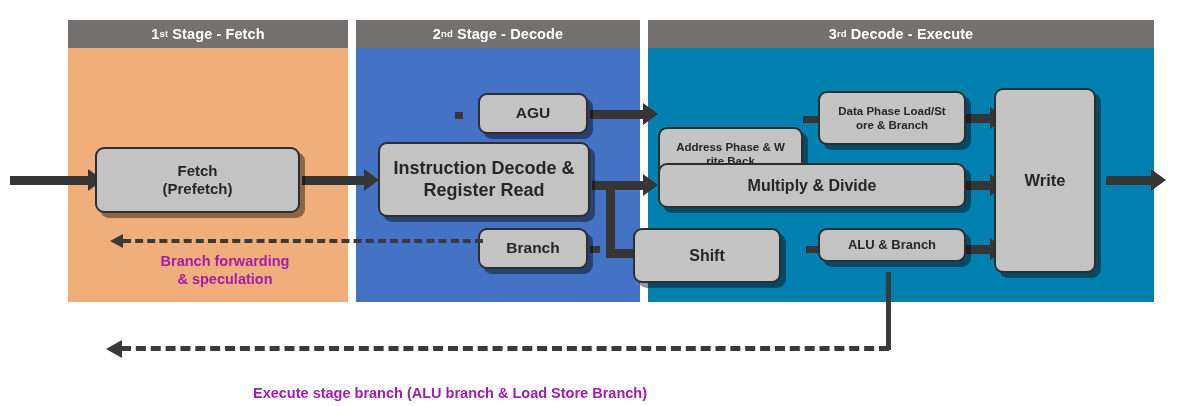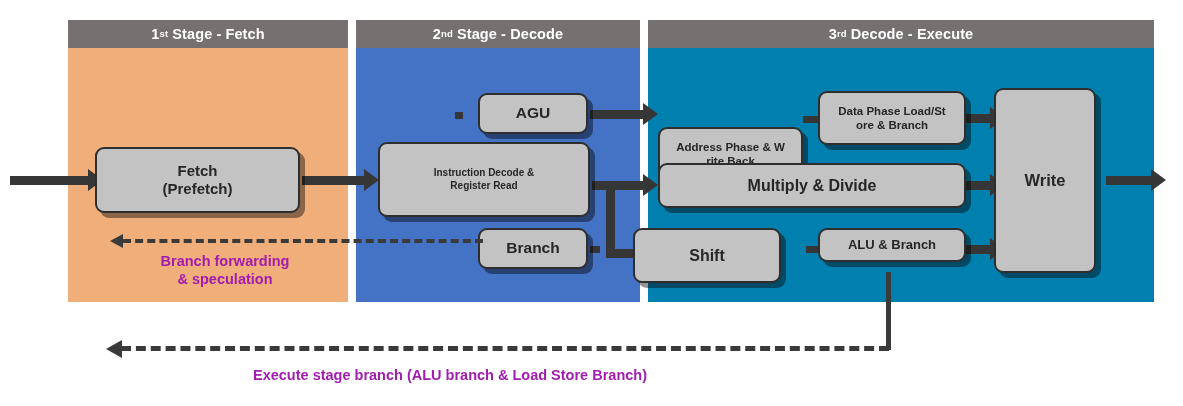--- a/index.html
+++ b/index.html
@@ -46,21 +46,21 @@
     box-shadow:5px 5px 0 rgba(0,0,0,.42);
     display:flex;align-items:center;justify-content:center;
     text-align:center;
     color:#262626;
     font-weight:bold;
     box-sizing:border-box;
     line-height:1.22;
   }
 
   #blk-fetch{left:95px;top:147px;width:205px;height:66px;font-size:15px;}
-  #blk-idrr{left:378px;top:142px;width:212px;height:75px;font-size:10px;}
+  #blk-idrr{left:378px;top:142px;width:212px;height:75px;font-size:18px;}
   #blk-agu{left:478px;top:93px;width:110px;height:41px;font-size:15.5px;}
   #blk-branch{left:478px;top:228px;width:110px;height:41px;font-size:15.5px;}
 
   #blk-addr{left:658px;top:91px;width:145px;height:54px;font-size:11.5px;}
   #blk-data{left:818px;top:91px;width:148px;height:54px;font-size:11.5px;}
   #blk-muldiv{left:658px;top:163px;width:308px;height:45px;font-size:16px;}
   #blk-shift{left:633px;top:228px;width:148px;height:55px;font-size:16px;}
   #blk-alu{left:818px;top:228px;width:148px;height:34px;font-size:13px;}
   #blk-write{left:994px;top:88px;width:102px;height:185px;font-size:16.5px;}
 
@@ -100,21 +100,21 @@
   
   .caption{
     position:absolute;
     color:#a21caf;
     font-weight:bold;
     text-align:center;
     line-height:1.25;
     white-space:pre-line;
   }
   #cap-branch-fwd{left:110px;top:252px;width:230px;font-size:14.5px;}
-  #cap-exec-branch{left:120px;top:366px;width:660px;font-size:14.5px;}
+  #cap-exec-branch{left:120px;top:384px;width:660px;font-size:14.5px;}
 </style>
 </head>
 <body>
 
 <div id="canvas">
 
   <div class="stage" id="stage-fetch">
     <div class="stage-header">
       <span>1</span><sup>st</sup>&nbsp;<span>Stage - Fetch</span>
     </div>

